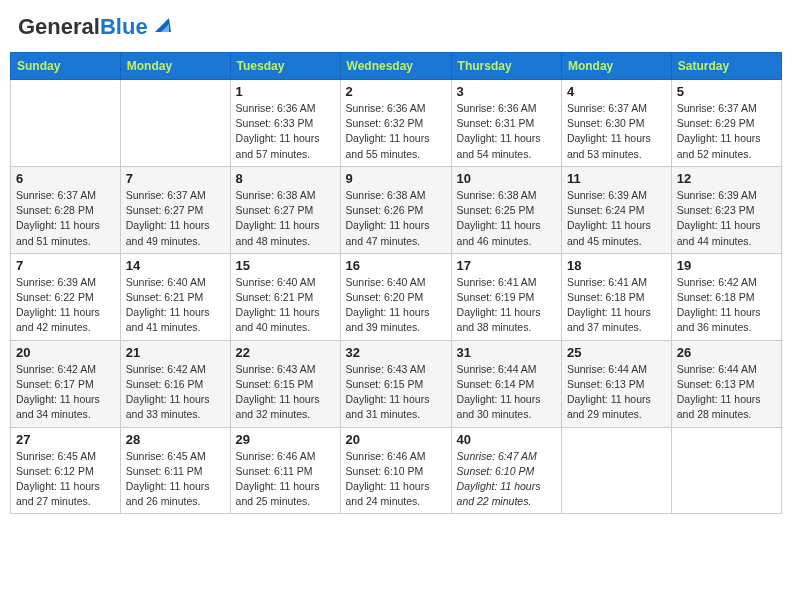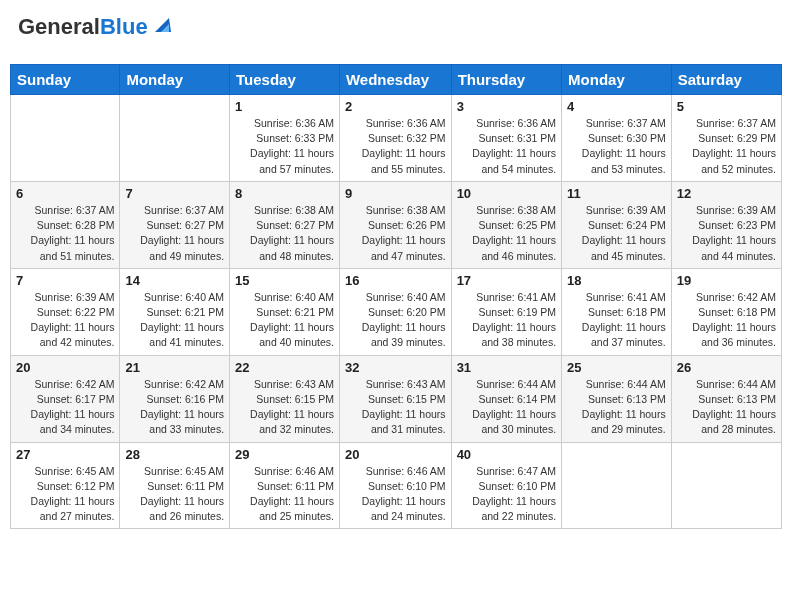--- a/index.html
+++ b/index.html
@@ -7,21 +7,21 @@
       font-family: Arial, sans-serif;
       background: #fff;
       width: 792px;
       min-height: 612px;
       padding: 10px;
     }
     .header {
       display: flex;
       justify-content: space-between;
       align-items: flex-end;
-      margin-bottom: 20px;
+      margin-bottom: 8px;
       padding: 4px 8px;
     }
     .logo {
       display: flex;
       flex-direction: column;
       align-items: flex-start;
     }
     .title-block {
       text-align: right;
     }
@@ -35,24 +35,24 @@
       color: #555;
       margin-top: 2px;
     }
     .calendar {
       width: 100%;
       border-collapse: collapse;
       font-size: 11px;
     }
     .calendar th {
       background: #1976D2;
-      color: #ffffff;
+      color: #bef264;
       text-align: left;
       padding: 6px 6px;
-      font-size: 15px;
+      font-size: 12px;
       font-weight: bold;
       border: 1px solid #1565C0;
     }
     .calendar td {
       vertical-align: top;
       border: 1px solid #ccc;
       padding: 4px 5px;
       width: 113px;
       min-height: 80px;
       background: #fff;
@@ -64,21 +64,20 @@
       font-size: 13px;
       font-weight: bold;
       color: #222;
       display: block;
       margin-bottom: 2px;
     }
     .day-info {
       color: #333;
       line-height: 1.45;
       font-size: 10.5px;
-      text-align: right;
     }
     .empty-cell {
       background: #fff !important;
     }
   </style>
 </head>
 <body>
 
 <div class="header">
   <div class="logo">
@@ -295,21 +294,21 @@
 Daylight: 11 hours and 25 minutes.</div>
         </td>
         <td>
           <span class="day-number">20</span>
           <div class="day-info" style="white-space: pre-line;">Sunrise: 6:46 AM
 Sunset: 6:10 PM
 Daylight: 11 hours and 24 minutes.</div>
         </td>
         <td>
           <span class="day-number">40</span>
-          <div class="day-info" style="white-space: pre-line;">Sunrise: 6:47 AM
+          <div class="day-info" style="white-space: pre-line; font-style: italic;">Sunrise: 6:47 AM
 Sunset: 6:10 PM
 Daylight: 11 hours and 22 minutes.</div>
         </td>
         <td class="empty-cell"></td>
         <td class="empty-cell"></td>
       </tr>
     </tbody>
 </table>
 
 </body></html>

